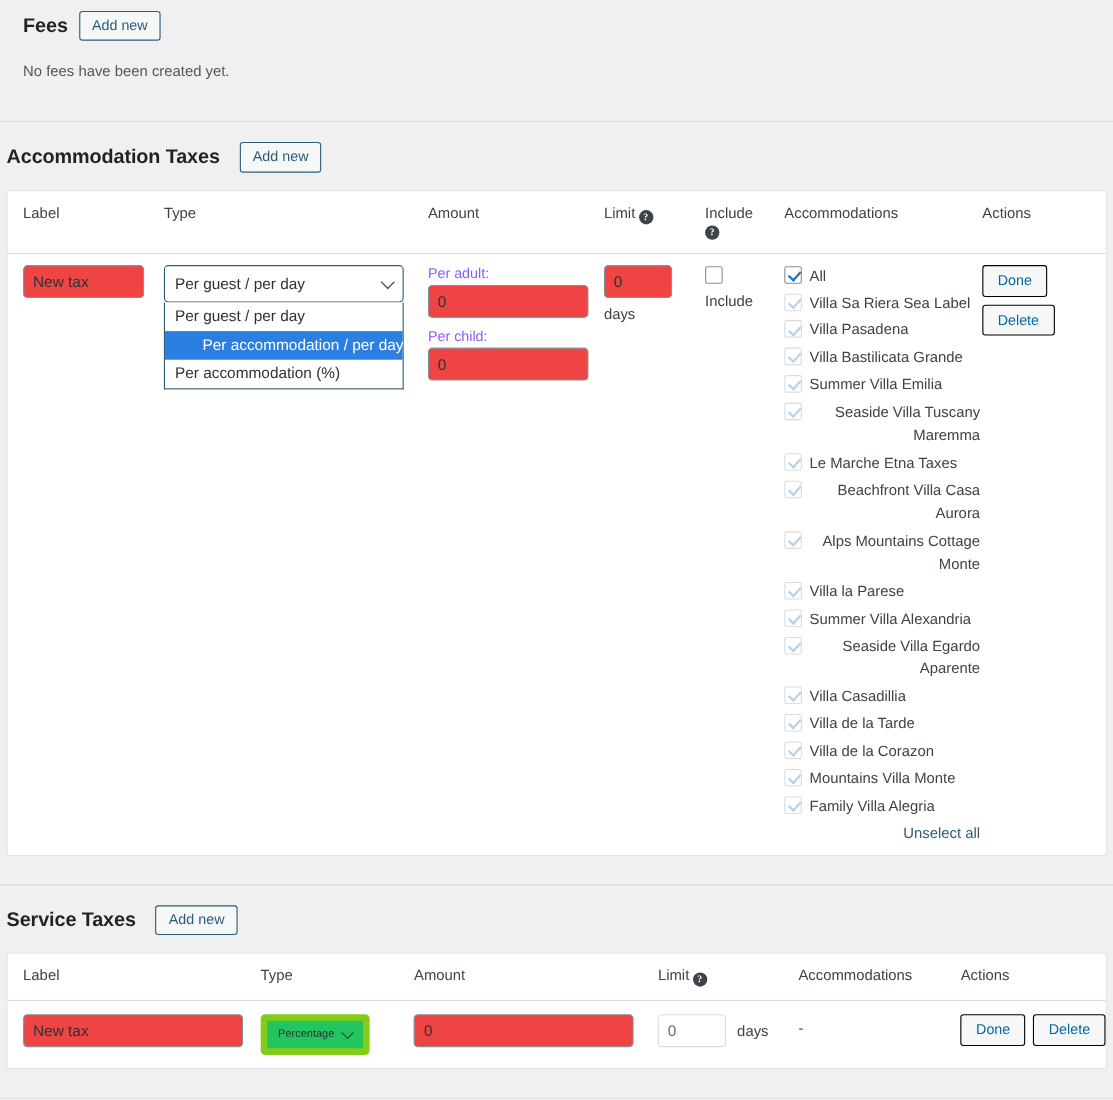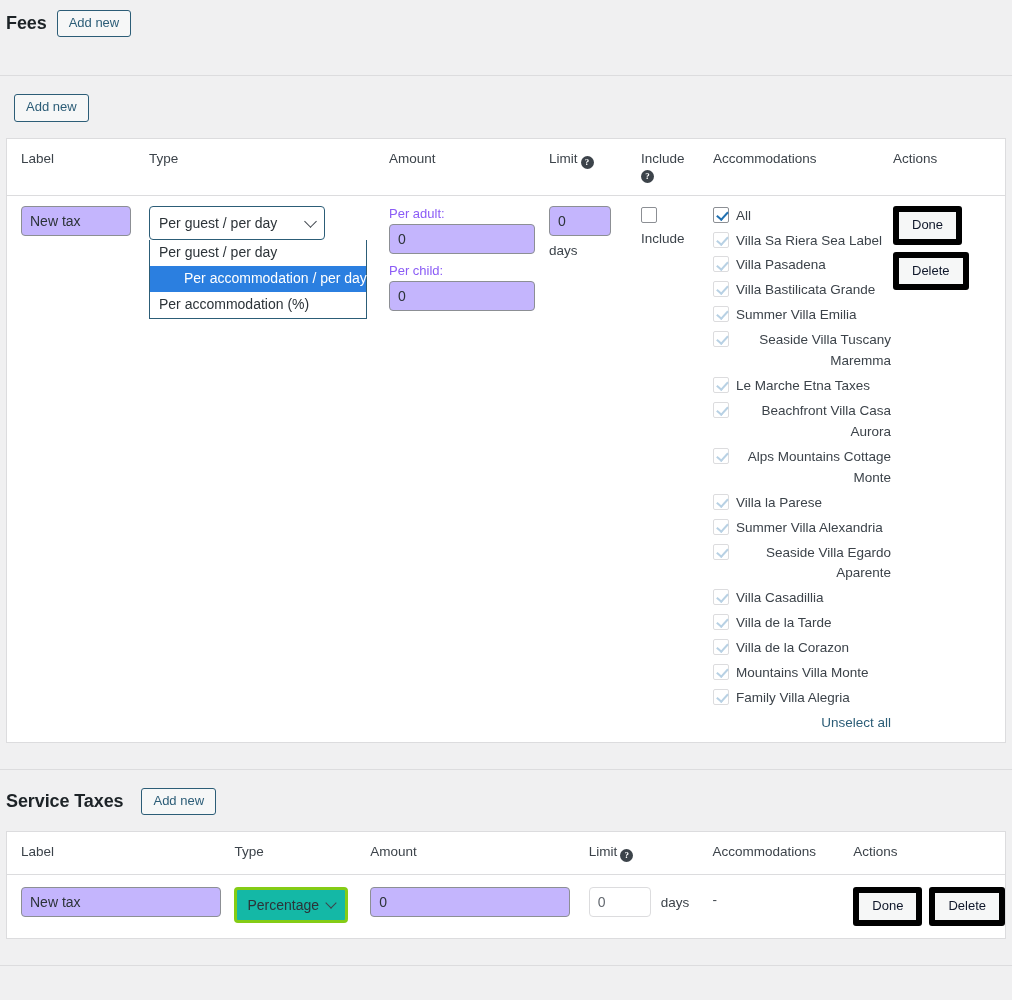--- a/index.html
+++ b/index.html
@@ -89,41 +89,41 @@
     font-family: "Liberation Serif", serif;
     cursor: help;
   }
   .inc-head { white-space: nowrap; }
   .inc-head .help-ico { display: block; margin: 4px 0 0 0; }
 
   
   .txt {
     border: 1px solid #8c8f94;
     border-radius: 4px;
-    background: #c4b5fd;
+    background: #ef4444;
     padding: 6px 8px;
     font-size: 14px;
     font-family: "Liberation Sans", sans-serif;
     color: #2c3338;
     outline: none;
   }
   .txt::placeholder { color: #646970; }
   .txt:disabled { background: #fff; color: #b8bcc0; border-color: #dcdcde; }
   .inp-label { width: 110px; }
   .inp-amount { width: 146px; }
   .inp-limit { width: 62px; }
   .inp-label-svc { width: 200px; }
   .inp-amount-svc { width: 200px; }
 
   .field-cap { font-size: 13px; color: #8b5cf6; margin: 0 0 3px; }
   .field-cap2 { margin-top: 9px; }
   .days-lbl { font-size: 13.5px; color: #3c434a; margin-top: 7px; }
 
   
-  .sel-wrap { position: relative; width: 176px; }
+  .sel-wrap { position: relative; width: 218px; }
   .sel-box {
     border: 1px solid #2c5d77;
     border-radius: 4px;
     background: #fff;
     padding: 8px 28px 8px 9px;
     font-size: 14px;
     color: #2c3338;
     position: relative;
     cursor: pointer;
     line-height: 1.2;
@@ -154,25 +154,25 @@
     line-height: 1.35;
     white-space: nowrap;
   }
   .sel-opt.on { background: #2b7fe0; color: #fff; padding-left: 34px; }
 
   
   .sel-simple {
     display: inline-flex;
     align-items: center;
     gap: 8px;
-    border: 3px solid #84cc16;
+    border: 6px solid #84cc16;
     border-radius: 4px;
-    background: #14b8a6;
+    background: #22c55e;
     padding: 7px 10px;
-    font-size: 14px;
+    font-size: 10px;
     color: #2c3338;
     cursor: pointer;
   }
   .chev-sm {
     width: 8px; height: 8px;
     margin-top: -4px;
     border-right: 1.5px solid #3c434a;
     border-bottom: 1.5px solid #3c434a;
     transform: rotate(45deg);
   }
@@ -211,49 +211,51 @@
     cursor: pointer;
     display: inline-block;
     margin-top: 2px;
   }
   .inc-cell { width: 70px; }
   .inc-lbl { font-size: 13.5px; color: #3c434a; margin-top: 8px; }
 
   
   .btn-act {
     background: #f6f7f7;
-    border: 6px solid #000000;
-    color: #0f172a;
+    border: 1px solid #000000;
+    color: #0369a1;
     border-radius: 3px;
     padding: 6px 13px;
     font-size: 13px;
     font-family: "Liberation Sans", sans-serif;
     cursor: pointer;
     line-height: 1.15;
   }
   .acts-v { display: flex; flex-direction: column; gap: 7px; align-items: flex-start; }
   .acts-h { display: flex; gap: 7px; align-items: flex-start; }
   .dash { color: #3c434a; font-size: 13.5px; }
 </style>
 </head>
 <body>
 
 <div class="page">
 
-  <div style="padding-top:10px;">
+  <div style="padding-top:10px;padding-left:15px;">
     <div class="sec-head">
       <span class="sec-title">Fees</span>
       <button class="btn-addnew">Add new</button>
     </div>
+    <div class="empty-note" style="margin-top:20px;">No fees have been created yet.</div>
   </div>
 
   <hr class="hr" style="margin-top:38px;">
 
   <div style="padding-top:18px;">
     <div class="sec-head">
+      <span class="sec-title">Accommodation Taxes</span>
       <button class="btn-addnew" style="margin-left:8px;">Add new</button>
     </div>
 
     <div class="tbl-wrap" style="margin-top:16px;">
       <table class="tx">
         <colgroup>
           <col style="width:142px">
             <col style="width:240px">
             <col style="width:160px">
           <col style="width:92px">

